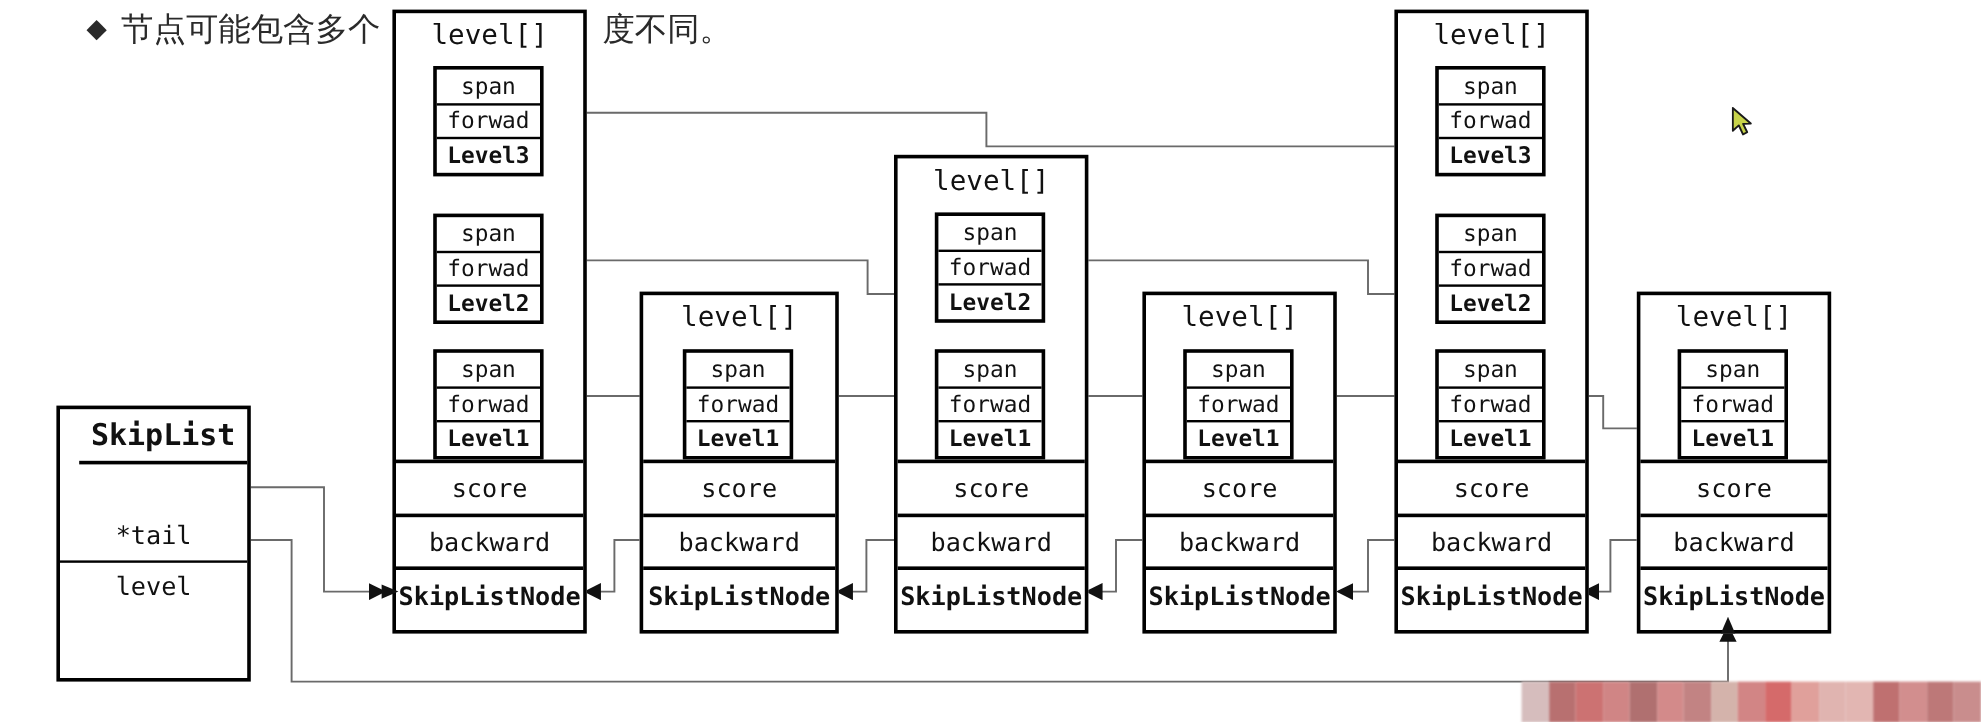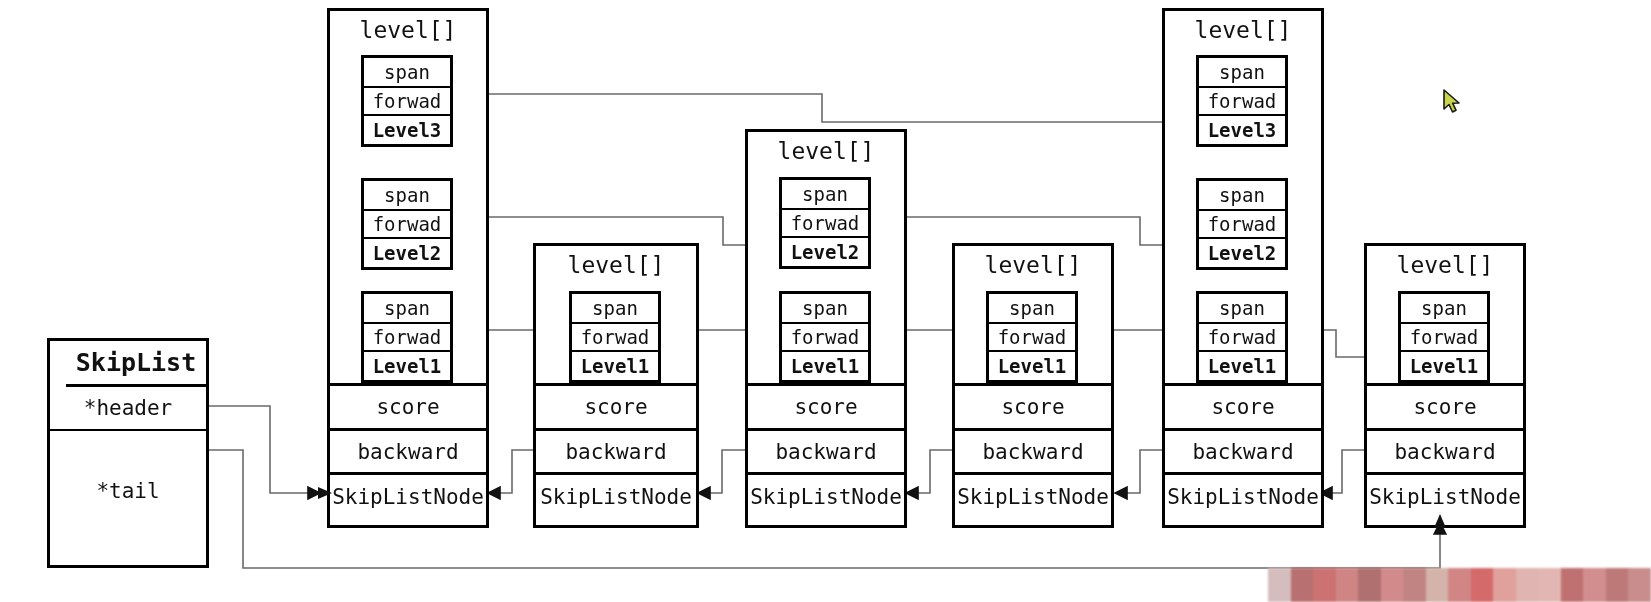--- a/index.html
+++ b/index.html
@@ -62,21 +62,21 @@
   .lvlbox{
     position:absolute;
     border:3px solid #000;
     background:#fff;
     box-sizing:border-box;
   }
   .lvlbox .cell{border-bottom:2px solid #000;font-size:19px;}
   .lvlbox .cell:last-child{border-bottom:none;font-weight:bold;}
   .node .foot{border-top:3px solid #000;}
   .node .foot .cell{border-bottom:3px solid #000;}
-  .node .foot .cell.last{border-bottom:none;font-weight:normal;font-size:21px;}
+  .node .foot .cell.last{border-bottom:none;font-weight:bold;font-size:21px;}
 
   
   svg.wires{position:absolute;left:0;top:0;width:1651px;height:602px;z-index:2;pointer-events:none;}
   svg.wires.top{z-index:5;}
 
   
   .blurstrip{
     position:absolute;
     left:1268px;top:568px;width:383px;height:34px;
     z-index:6;
@@ -86,20 +86,24 @@
   .blurstrip i{display:block;height:100%;}
 
   
   .cursor{position:absolute;left:1443px;top:89px;z-index:9;}
 </style>
 </head>
 <body>
 
 <div id="stage">
 
+  <div class="headline">
+    <span class="bullet">◆</span><span>节点可能包含多个</span>
+    <span class="tailtext">度不同。</span>
+  </div>
 
   <svg class="wires" viewBox="0 0 1651 602">
     <defs>
       <marker id="ah" markerWidth="9" markerHeight="9" refX="8" refY="4.5" orient="auto">
         <path d="M0,0 L9,4.5 L0,9 z" fill="#111"></path>
       </marker>
     </defs>
     <g stroke="#6a6a6a" stroke-width="1.6" fill="none">
 
       <path d="M203,406 L270,406 L270,493 L320,493" marker-end="url(#ah)"></path>
@@ -125,22 +129,22 @@
       <path d="M533,450 L512,450 L512,493 L488,493" marker-end="url(#ah)"></path>
       <path d="M745,450 L722,450 L722,493 L698,493" marker-end="url(#ah)"></path>
       <path d="M952,450 L930,450 L930,493 L906,493" marker-end="url(#ah)"></path>
       <path d="M1162,450 L1140,450 L1140,493 L1115,493" marker-end="url(#ah)"></path>
       <path d="M1364,450 L1342,450 L1342,493 L1320,493" marker-end="url(#ah)"></path>
     </g>
   </svg>
 
   <div class="skiplist" style="left:47px;top:338px;width:156px;height:224px;">
     <div class="cell title" style="height:46px;margin-left:16px;">SkipList</div>
-    <div class="cell" style="height:44px;">*header</div>
     <div class="cell" style="height:44px;margin-top:38px;">*tail</div>
+    <div class="cell" style="height:40px;">level</div>
   </div>
 
   <div class="node" style="left:327px;top:8px;width:156px;height:514px;">
     <div class="levelarea" style="height:372px;">
       <div class="levelhdr">level[]</div>
       <div class="lvlbox" style="left:31px;top:44px;width:92px;height:92px;">
         <div class="cell" style="height:30px;">span</div>
         <div class="cell" style="height:28px;">forwad</div>
         <div class="cell" style="height:28px;">Level3</div>
       </div>

